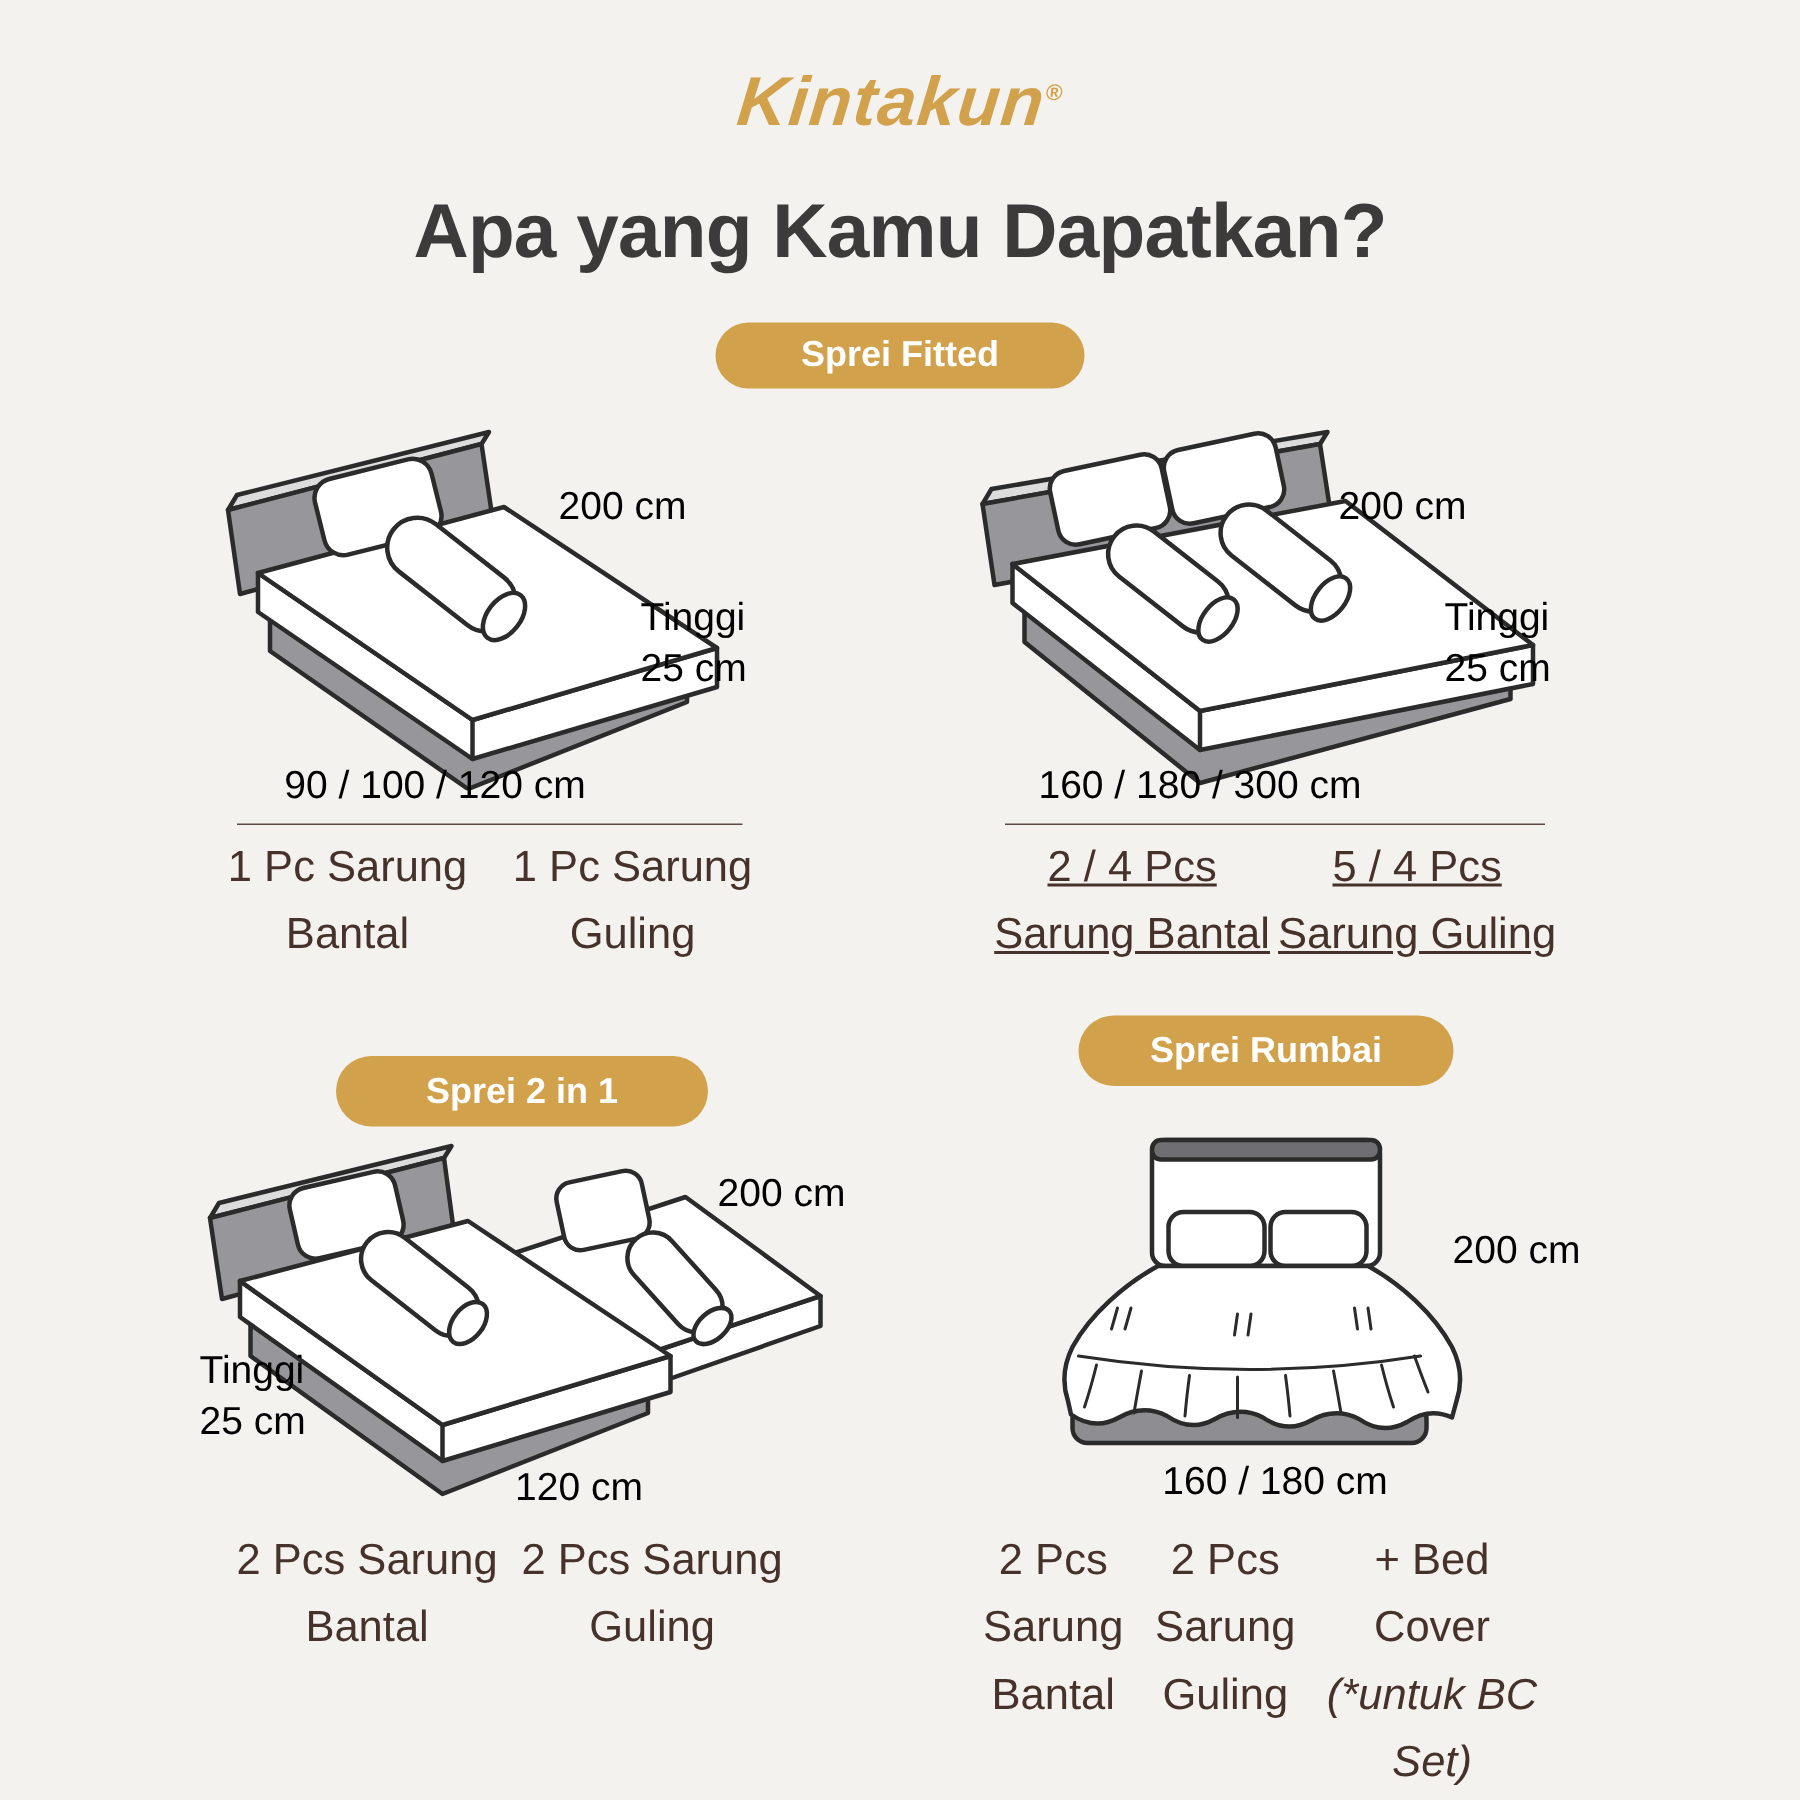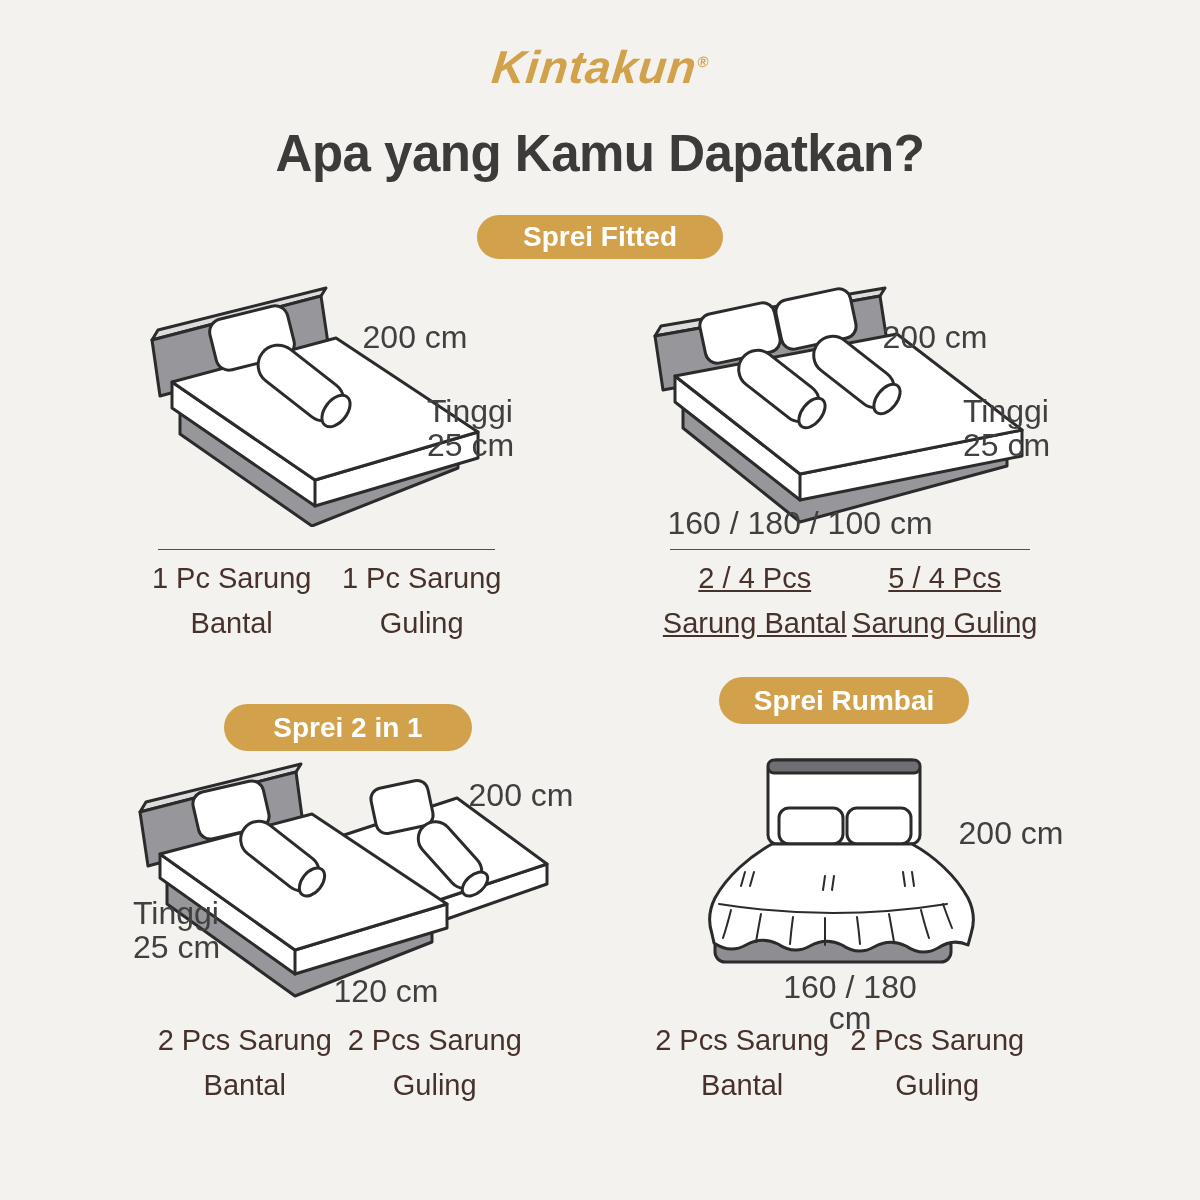--- a/index.html
+++ b/index.html
@@ -13,26 +13,26 @@
     font-size:46px;font-weight:800;font-style:italic;color:#D1A14B;
     letter-spacing:1px;transform:skewX(-6deg);
   }
   .logo sup{font-size:15px;font-style:normal;letter-spacing:0;}
   .title{
     top:124px;left:0;width:1200px;text-align:center;margin:0;
     font-size:51px;font-weight:800;color:#3D3B3A;letter-spacing:-0.5px;
   }
   .badge{
     background:#D1A14B;color:#FFFFFF;border-radius:999px;
-    font-weight:700;font-size:28px;display:flex;align-items:center;justify-content:center;
+    font-weight:700;font-size:24px;display:flex;align-items:center;justify-content:center;
   }
   .badge.b1{left:477px;top:215px;width:246px;height:44px;}
   .badge.b2{left:224px;top:677px;width:248px;height:47px;margin-top:27px;}
   .badge.b3{left:719px;top:677px;width:250px;height:47px;}
-  .lbl{font-size:32px;line-height:31px;color:#404040;}
+  .lbl{font-size:26px;line-height:31px;color:#000000;}
   .center{text-align:center;}
   .two-line{white-space:pre-line;line-height:34px;}
   .divider{border-top:1.5px solid #5C4B43;height:0;}
   .list{display:flex;}
   .list .item{height:45px;line-height:45px;font-size:29px;text-align:center;}
   .italic{font-style:italic;}
   svg{display:block;}
   .sk{stroke:#2B2B2B;stroke-width:3;stroke-linejoin:round;stroke-linecap:round;}
   .thin{stroke:#2B2B2B;stroke-width:2;stroke-linejoin:round;stroke-linecap:round;fill:none;}
 </style>
@@ -57,20 +57,21 @@
       <polygon points="32,100 196,56 338,150 175,198" fill="#FFFFFF"></polygon>
       <line x1="175" y1="198" x2="175" y2="224"></line>
       <rect x="72" y="30" width="80" height="52" rx="13" fill="#FFFFFF" transform="rotate(-14 112 56)"></rect>
       <rect x="112" y="81" width="98" height="40" rx="20" fill="#FFFFFF" transform="rotate(38 161 101)"></rect>
       <ellipse cx="196" cy="129" rx="11" ry="18" fill="#FFFFFF" transform="rotate(38 196 129)"></ellipse>
     </g>
   </svg>
   <div class="abs lbl center" style="left:360px;top:322px;width:110px;">200 cm</div>
   <div class="abs lbl two-line" style="left:427px;top:394px;">Tinggi
 25 cm</div>
+  <div class="abs lbl center" style="left:140px;top:508px;width:300px;">90 / 100 / 120 cm</div>
   <div class="abs divider" style="left:158px;top:549px;width:337px;"></div>
   <div class="abs list" style="left:137px;top:556px;width:380px;">
     <div class="item">1 Pc Sarung Bantal</div>
     <div class="item">1 Pc Sarung Guling</div>
   </div>
 
   <svg class="abs" style="left:645px;top:282px;" width="400" height="245" viewBox="0 0 400 245">
     <g class="sk">
       <polygon points="10,54 16,44 240,6 235,14" fill="#DCDCDC"></polygon>
       <polygon points="10,54 235,14 243,66 18,108" fill="#97979B"></polygon>
@@ -82,21 +83,21 @@
       <rect x="133" y="12" width="76" height="50" rx="12" fill="#FFFFFF" transform="rotate(-12 171 37)"></rect>
       <rect x="88" y="85" width="92" height="38" rx="19" fill="#FFFFFF" transform="rotate(38 134 104)"></rect>
       <ellipse cx="167" cy="131" rx="10" ry="17" fill="#FFFFFF" transform="rotate(38 167 131)"></ellipse>
       <rect x="163" y="71" width="92" height="38" rx="19" fill="#FFFFFF" transform="rotate(38 209 90)"></rect>
       <ellipse cx="242" cy="117" rx="10" ry="17" fill="#FFFFFF" transform="rotate(38 242 117)"></ellipse>
     </g>
   </svg>
   <div class="abs lbl center" style="left:880px;top:322px;width:110px;">200 cm</div>
   <div class="abs lbl two-line" style="left:963px;top:394px;">Tinggi
 25 cm</div>
-  <div class="abs lbl center" style="left:650px;top:508px;width:300px;">160 / 180 / 100 cm</div>
+  <div class="abs lbl center" style="left:650px;top:508px;width:300px;">160 / 180 / 300 cm</div>
   <div class="abs divider" style="left:670px;top:549px;width:360px;"></div>
   <div class="abs list" style="left:660px;top:556px;width:380px;text-decoration:underline;">
     <div class="item">2 / 4 Pcs Sarung Bantal</div>
     <div class="item">5 / 4 Pcs Sarung Guling</div>
   </div>
 
   <svg class="abs" style="left:125px;top:752px;" width="440" height="252" viewBox="0 0 440 252">
     <g class="sk">
 
       <polygon points="210,86 210,108 302,174 422,132 422,112 302,152" fill="#FFFFFF"></polygon>
@@ -156,15 +157,16 @@
       <path d="M214,162 q3,16 5,28"></path>
       <path d="M246,158 q4,16 8,28"></path>
       <path d="M268,152 q5,14 9,24"></path>
     </g>
   </svg>
   <div class="abs lbl center" style="left:956px;top:818px;width:110px;">200 cm</div>
   <div class="abs lbl center" style="left:770px;top:972px;width:160px;">160 / 180 cm</div>
   <div class="abs list" style="left:645px;top:1018px;width:390px;">
     <div class="item">2 Pcs Sarung Bantal</div>
     <div class="item">2 Pcs Sarung Guling</div>
+    <div class="item"><span>+ Bed Cover </span><span class="italic">(*untuk BC Set)</span></div>
   </div>
 
 </div>
 
 </body></html>

